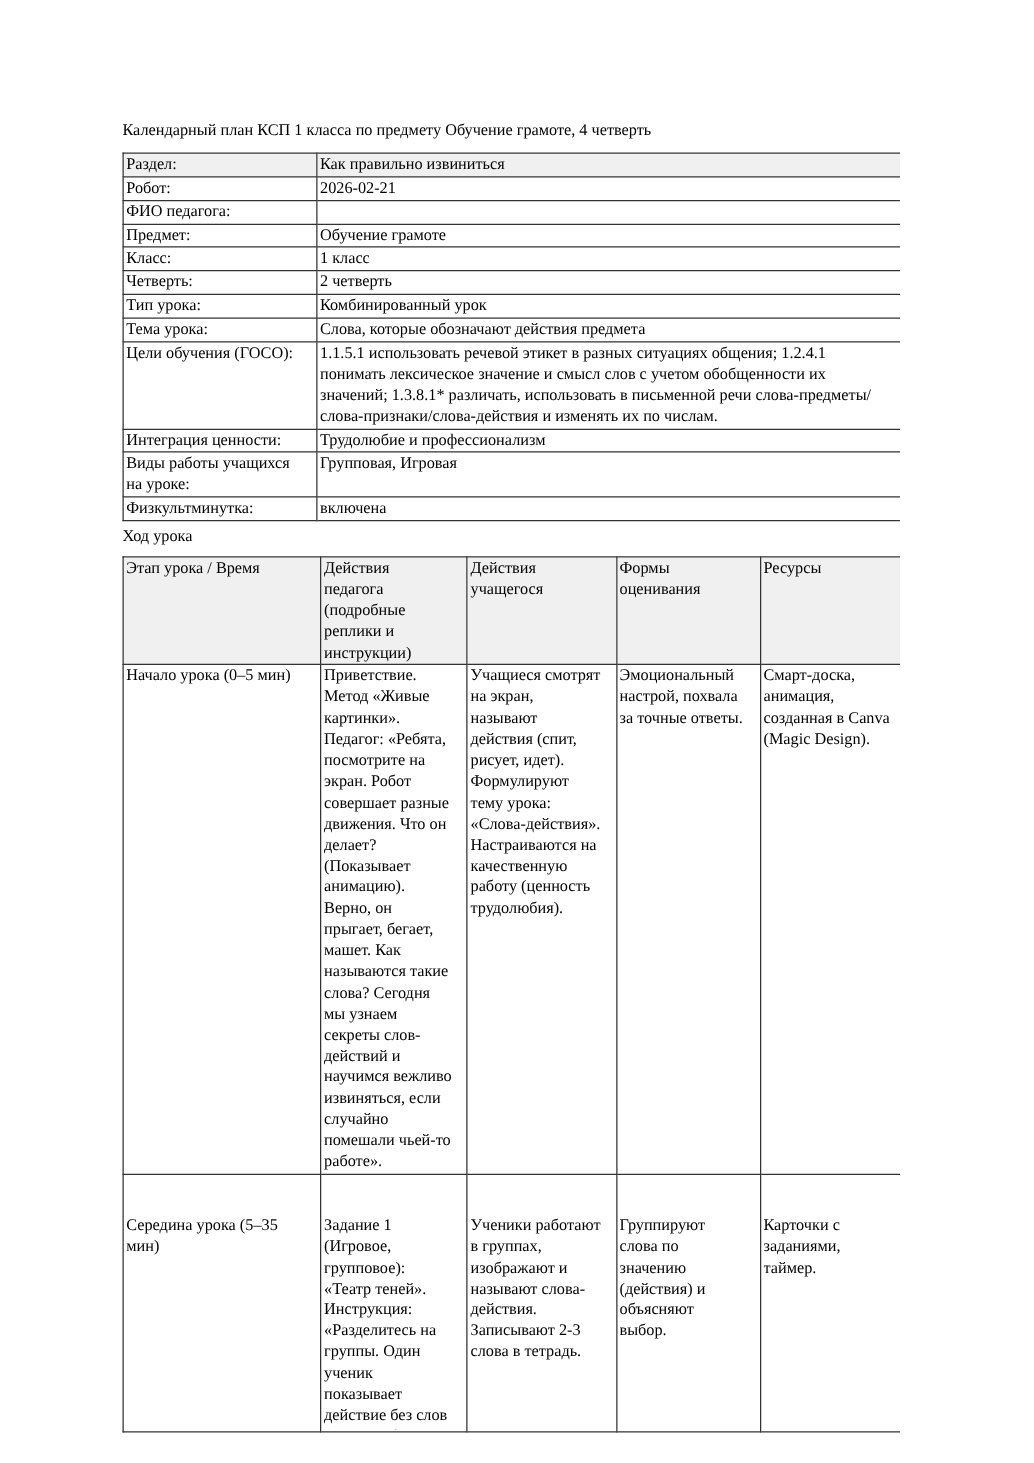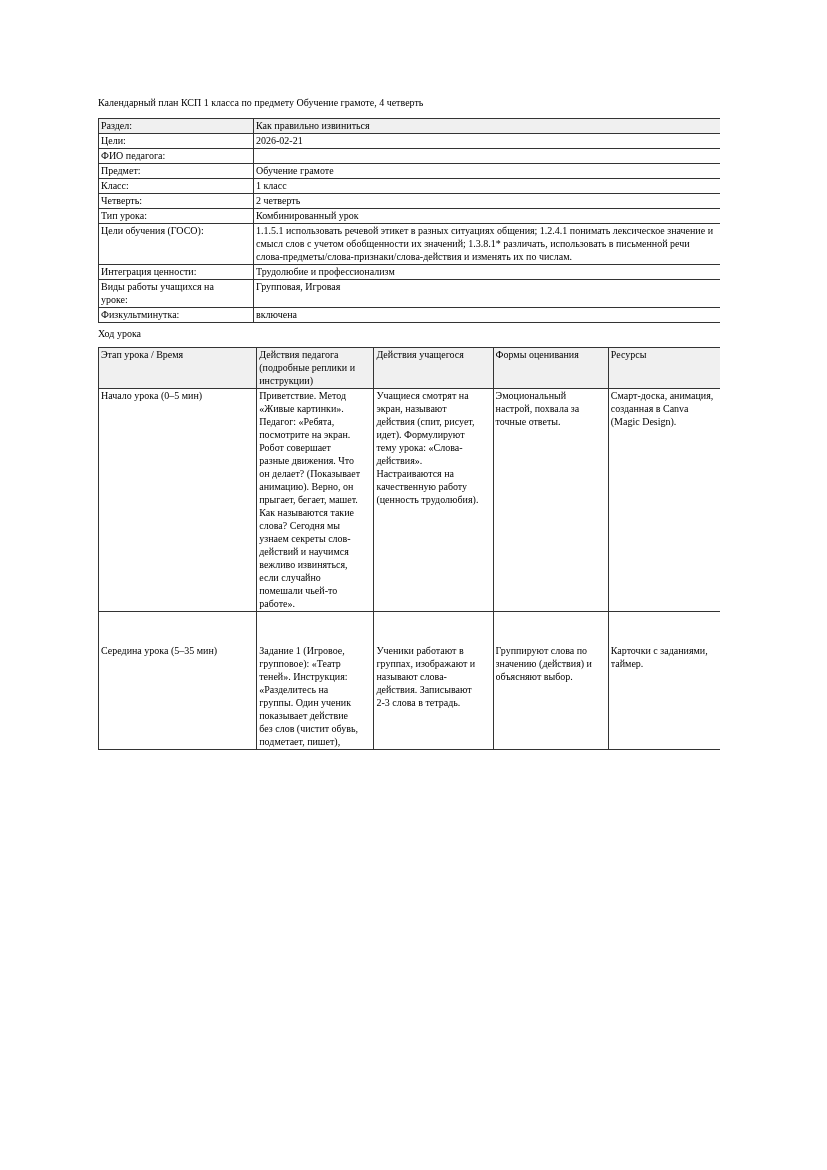--- a/index.html
+++ b/index.html
@@ -4,21 +4,21 @@
 <style>
   html, body { margin: 0; padding: 0; background: #ffffff; }
   * { box-sizing: border-box; }
   .page {
     position: relative;
     width: 720px;
     height: 1170px;
     background: #ffffff;
     overflow: hidden;
     font-family: "Liberation Serif", "DejaVu Serif", serif;
-    font-size: 10px;
+    font-size: 13px;
     line-height: 1.3;
     color: #000000;
   }
   .content {
     position: absolute;
     left: 98px;
     top: 96px;
     width: 631px;
   }
   .doc-title { margin: 0 0 9px 0; }
@@ -58,21 +58,21 @@
       <colgroup>
           <col class="c-label">
           <col>
         </colgroup>
       <tbody>
         <tr class="shaded">
           <td>Раздел:</td>
           <td>Как правильно извиниться</td>
         </tr>
         <tr>
-          <td>Цели:</td>
+          <td>Робот:</td>
           <td>2026-02-21</td>
         </tr>
         <tr>
           <td>ФИО педагога:</td>
           <td></td>
         </tr>
         <tr>
           <td>Предмет:</td>
           <td>Обучение грамоте</td>
         </tr>
@@ -80,20 +80,24 @@
           <td>Класс:</td>
           <td>1 класс</td>
         </tr>
         <tr>
           <td>Четверть:</td>
           <td>2 четверть</td>
         </tr>
         <tr>
           <td>Тип урока:</td>
           <td>Комбинированный урок</td>
+        </tr>
+        <tr>
+          <td>Тема урока:</td>
+          <td>Слова, которые обозначают действия предмета</td>
         </tr>
         <tr>
           <td>Цели обучения (ГОСО):</td>
           <td>1.1.5.1 использовать речевой этикет в разных ситуациях общения; 1.2.4.1 понимать лексическое значение и смысл слов с учетом обобщенности их значений; 1.3.8.1* различать, использовать в письменной речи слова-предметы/слова-признаки/слова-действия и изменять их по числам.</td>
         </tr>
         <tr>
           <td>Интеграция ценности:</td>
           <td>Трудолюбие и профессионализм</td>
         </tr>
         <tr>

